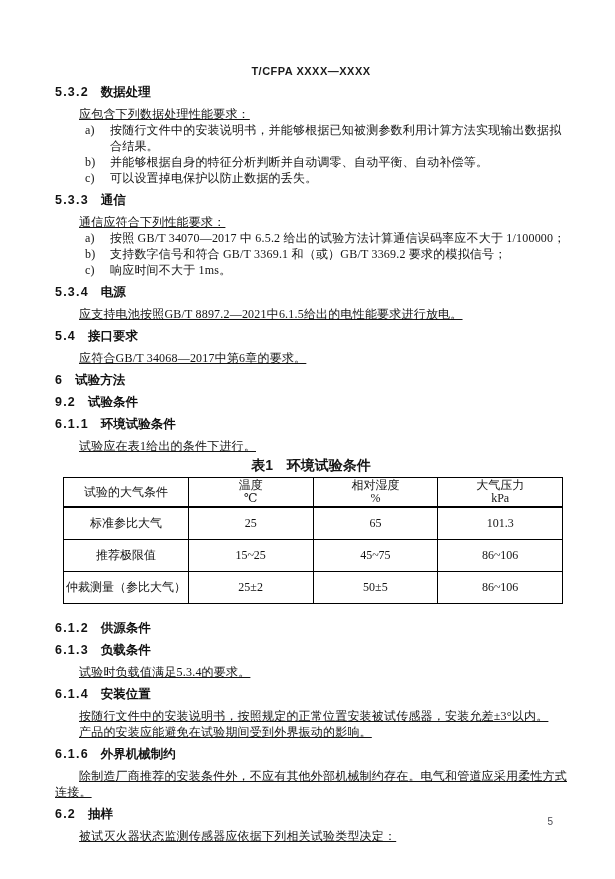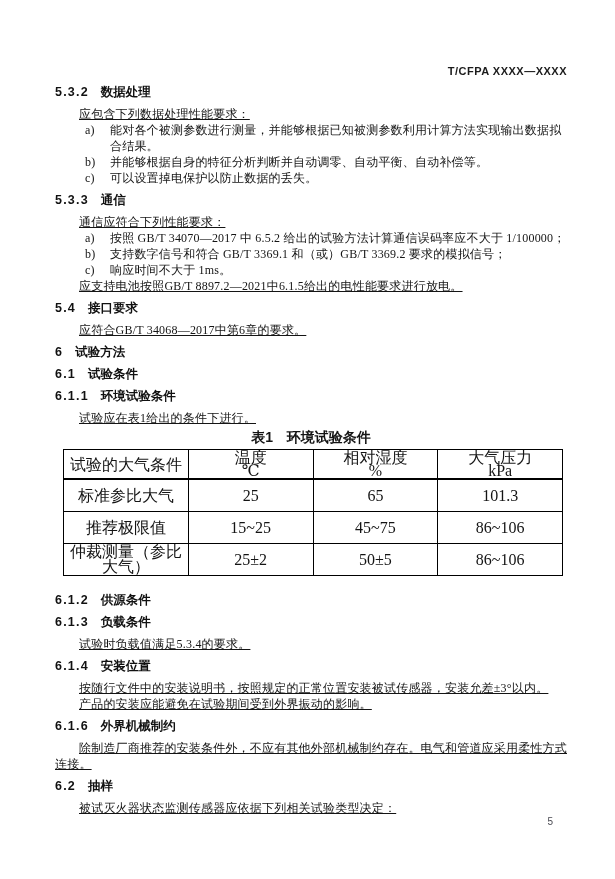--- a/index.html
+++ b/index.html
@@ -11,21 +11,21 @@
     overflow: hidden;
     font-family: "Liberation Serif", "DejaVu Serif", serif;
     color: #141414;
   }
   .page {
     position: relative;
     width: 615px; height: 879px;
     padding: 64px 48px 0 55px;
   }
   .doc-header {
-    text-align: right;
+    text-align: center;
     font-family: "Liberation Sans", "DejaVu Sans", sans-serif;
     font-weight: bold;
     font-size: 11px;
     line-height: 14px;
     letter-spacing: 0.5px;
     color: #1b1b1b;
   }
   .sec-h {
     display: flex;
     align-items: baseline;
@@ -62,21 +62,21 @@
     font-size: 14px;
     line-height: 14px;
     margin: 4px 0 5px 0;
   }
   .tbl-caption .cap-label { margin-right: 10px; }
   table.env-table {
     width: 500px;
     margin-left: 8px;
     border-collapse: collapse;
     table-layout: fixed;
-    font-size: 16px;
+    font-size: 12px;
     border: 1.5px solid #000;
   }
   table.env-table th, table.env-table td {
     border: 0.8px solid #000;
     text-align: center;
     vertical-align: middle;
     font-weight: normal;
     padding: 0;
   }
   table.env-table thead tr { border-bottom: 2.5px solid #000; }
@@ -104,21 +104,21 @@
 
   <div class="doc-header">T/CFPA XXXX—XXXX</div>
 
   <div class="sec-h first">
     <span class="sec-num">5.3.2</span>
     <span class="sec-title">数据处理</span>
   </div>
   <p class="para">应包含下列数据处理性能要求：</p>
   <div class="li">
     <span class="li-label">a)</span>
-    <span class="li-text">能对各个被测参数进行测量，并能够根据已知被测参数利用计算方法实现输出数据拟合结果。</span>
+    <span class="li-text">按随行文件中的安装说明书，并能够根据已知被测参数利用计算方法实现输出数据拟合结果。</span>
   </div>
   <div class="li">
     <span class="li-label">b)</span>
     <span class="li-text">并能够根据自身的特征分析判断并自动调零、自动平衡、自动补偿等。</span>
   </div>
   <div class="li">
     <span class="li-label">c)</span>
     <span class="li-text">可以设置掉电保护以防止数据的丢失。</span>
   </div>
 
@@ -133,35 +133,39 @@
   </div>
   <div class="li">
     <span class="li-label">b)</span>
     <span class="li-text">支持数字信号和符合 GB/T 3369.1 和（或）GB/T 3369.2 要求的模拟信号；</span>
   </div>
   <div class="li">
     <span class="li-label">c)</span>
     <span class="li-text">响应时间不大于 1ms。</span>
   </div>
 
+  <div class="sec-h">
+    <span class="sec-num">5.3.4</span>
+    <span class="sec-title">电源</span>
+  </div>
   <p class="para">应支持电池按照GB/T 8897.2—2021中6.1.5给出的电性能要求进行放电。</p>
 
   <div class="sec-h">
     <span class="sec-num">5.4</span>
     <span class="sec-title">接口要求</span>
   </div>
   <p class="para">应符合GB/T 34068—2017中第6章的要求。</p>
 
   <div class="sec-h">
     <span class="sec-num">6</span>
     <span class="sec-title">试验方法</span>
   </div>
 
   <div class="sec-h">
-    <span class="sec-num">6.1</span>
+    <span class="sec-num">9.2</span>
     <span class="sec-title">试验条件</span>
   </div>
 
   <div class="sec-h">
     <span class="sec-num">6.1.1</span>
     <span class="sec-title">环境试验条件</span>
   </div>
   <p class="para">试验应在表1给出的条件下进行。</p>
 
   <div class="tbl-caption">

